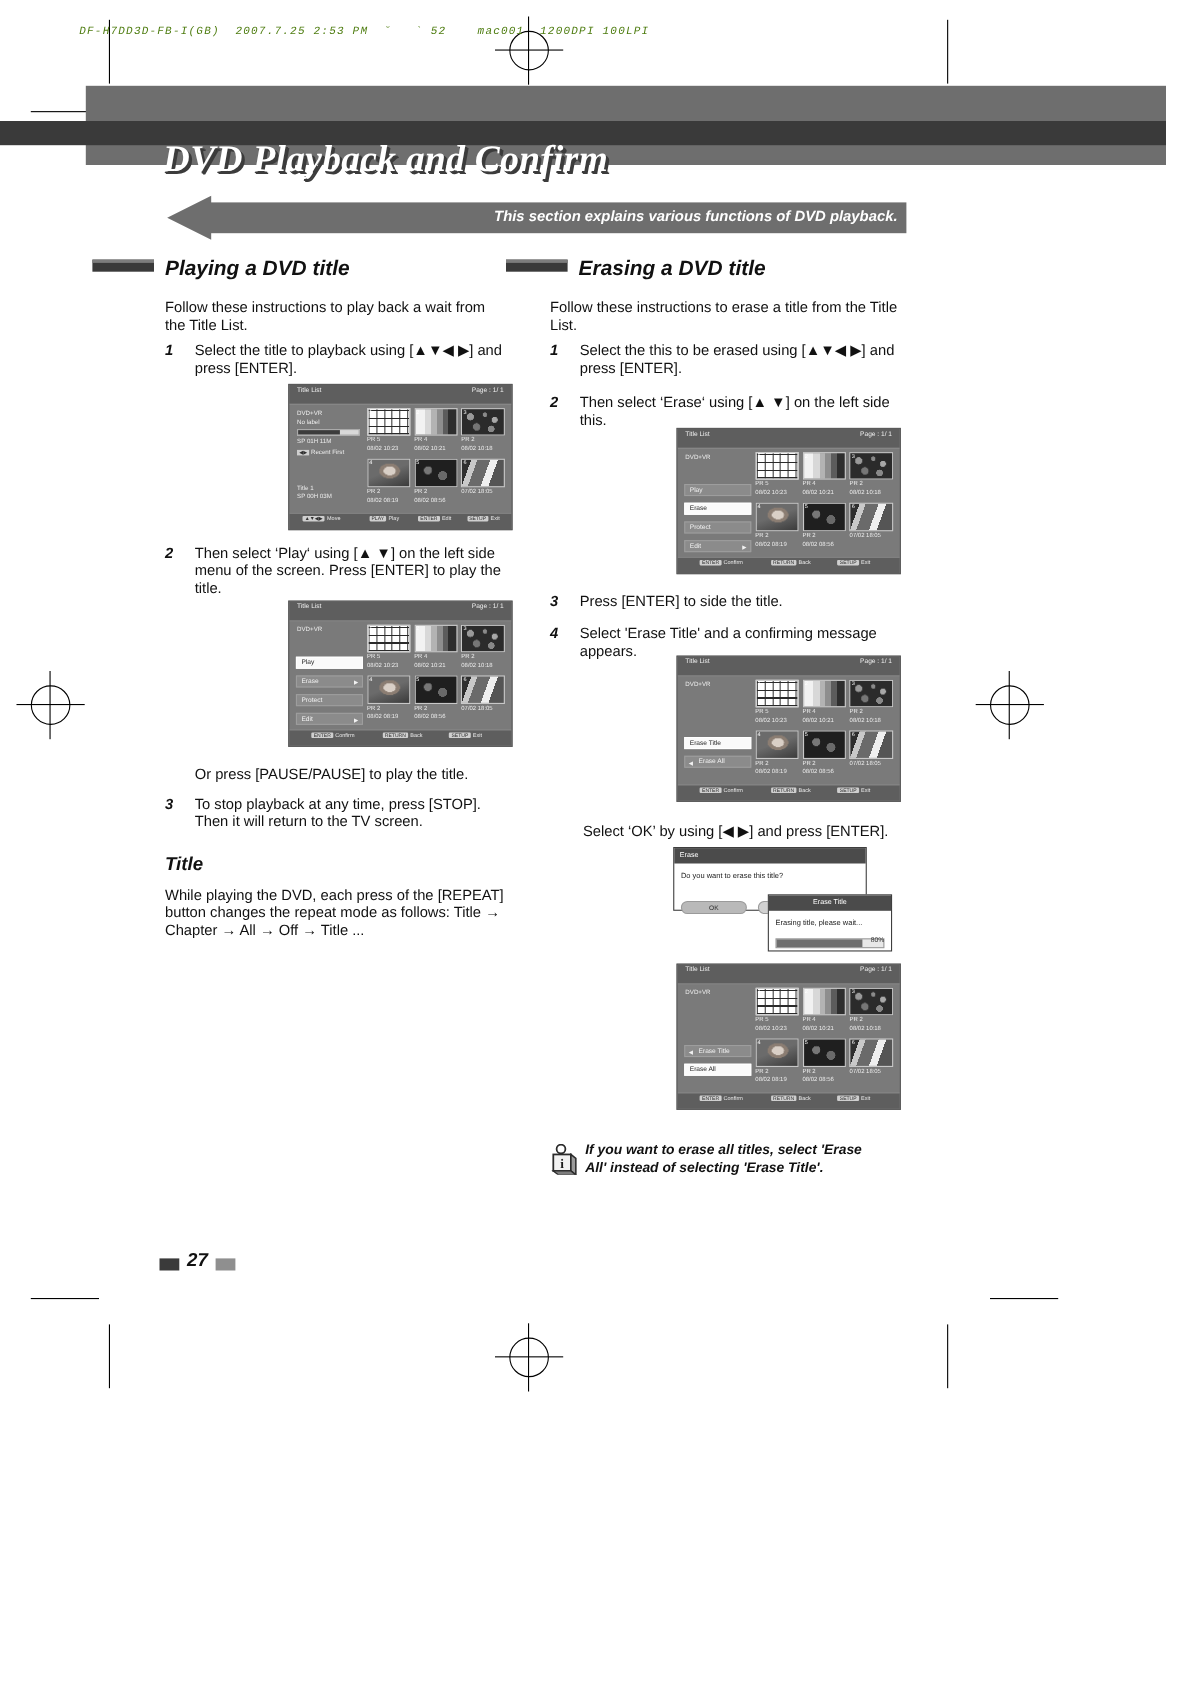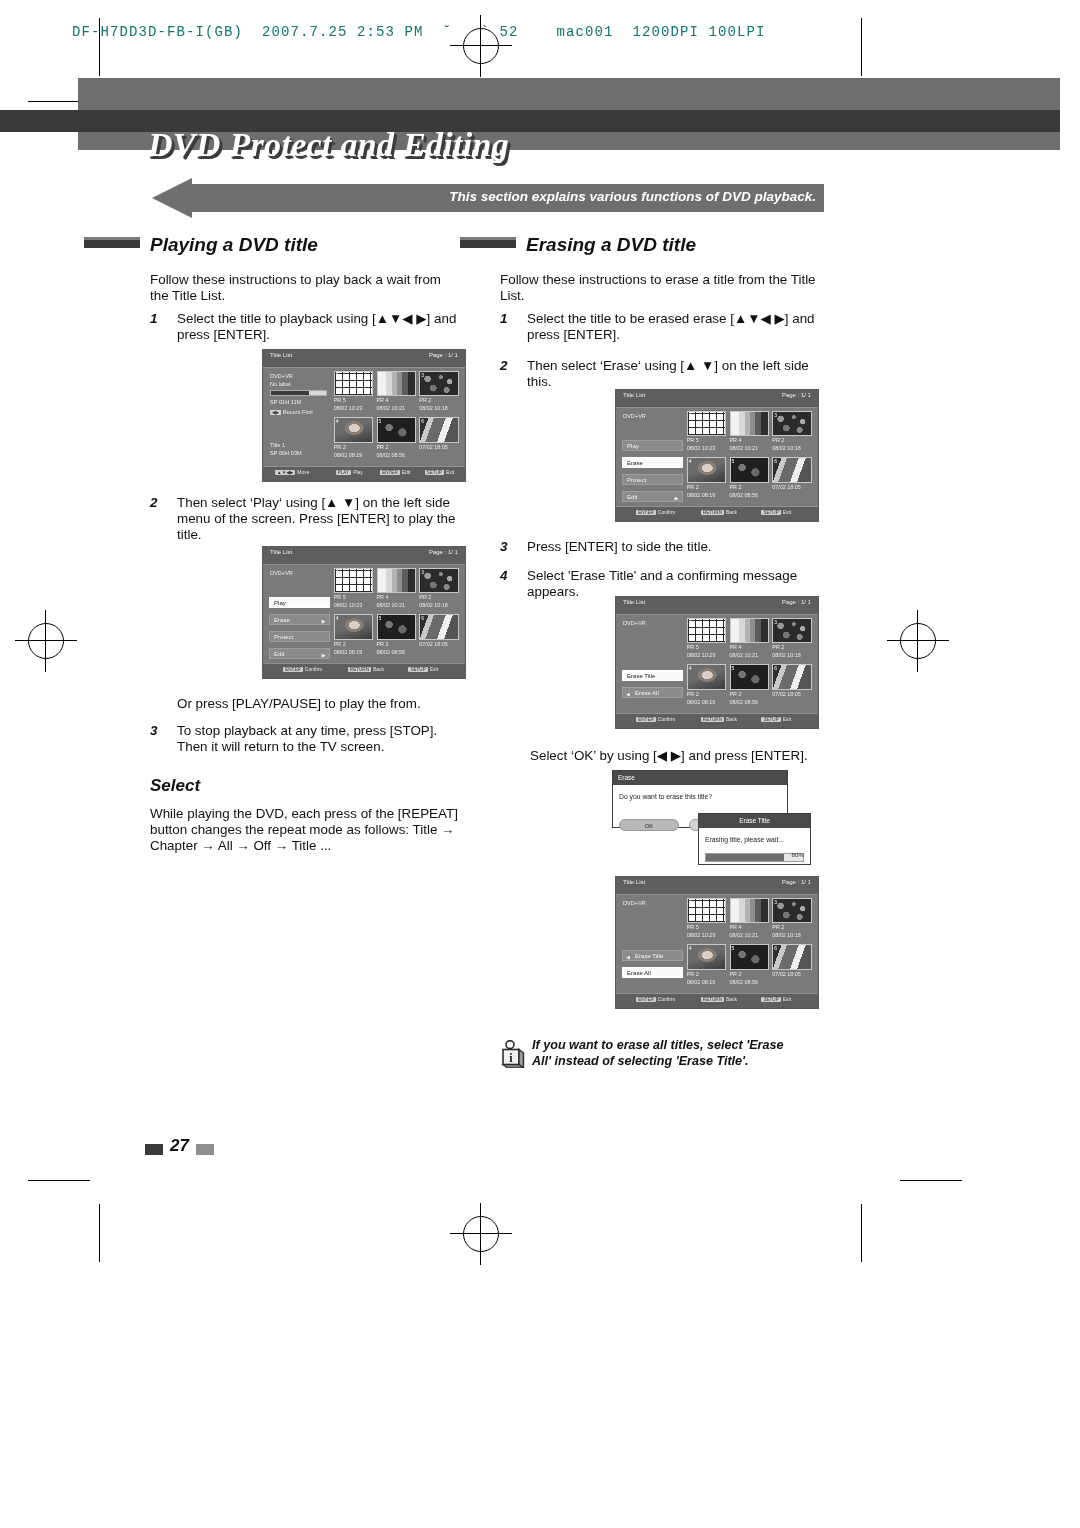--- a/index.html
+++ b/index.html
@@ -6,21 +6,21 @@
   body{width:1080px;height:1528px;position:relative;font-family:"Liberation Sans",sans-serif;color:#000;overflow:hidden;}
 
   
   .cropline{position:absolute;background:#000;}
   .reg{position:absolute;width:34px;height:34px;border:1px solid #000;border-radius:50%;}
   .reg:before,.reg:after{content:"";position:absolute;background:#000;}
   .reg:before{left:-14px;top:16px;width:62px;height:1px;}
   .reg:after{top:-14px;left:16px;height:62px;width:1px;}
 
   
-  .printhead{position:absolute;left:72px;top:24px;font-family:"Liberation Mono",monospace;font-size:14px;letter-spacing:1.1px;color:#0f766e;white-space:pre;}
+  .printhead{position:absolute;left:72px;top:24px;font-family:"Liberation Mono",monospace;font-size:10px;letter-spacing:1.1px;color:#4d7c0f;white-space:pre;font-style:italic;}
 
   
   .titleband{position:absolute;left:78px;top:78px;width:982px;height:72px;background:#6e6e6e;}
   .titlebar-dark{position:absolute;left:0px;top:110px;width:1060px;height:22px;background:#3a3a3a;}
   .chapter-title{position:absolute;left:148px;top:126px;font-size:34px;font-style:italic;font-weight:bold;color:#fff;letter-spacing:.3px;
         text-shadow:2px 2px 0 #3c3c3c, 3px 3px 0 #3c3c3c;font-family:"Liberation Serif",serif;}
 
   
   .arrowbanner{position:absolute;left:152px;top:184px;width:672px;height:28px;}
   .arrowbanner .shaft{position:absolute;left:38px;top:0;width:634px;height:28px;background:#6e6e6e;}
@@ -113,21 +113,21 @@
 <div class="cropline" style="left:861px;top:1204px;width:1px;height:58px;"></div>
 <div class="reg" style="left:463px;top:28px;"></div>
 <div class="reg" style="left:28px;top:623px;"></div>
 <div class="reg" style="left:900px;top:623px;"></div>
 <div class="reg" style="left:463px;top:1216px;"></div>
 
 <div class="printhead">DF-H7DD3D-FB-I(GB)  2007.7.25 2:53 PM  ˘   ` 52    mac001  1200DPI 100LPI</div>
 
 <div class="titleband"></div>
 <div class="titlebar-dark"></div>
-<div class="chapter-title">DVD Protect and Editing</div>
+<div class="chapter-title">DVD Playback and Confirm</div>
 
 <div class="arrowbanner">
   <div class="head"></div>
   <div class="shaft"></div>
   <div class="btxt">This section explains various functions of DVD playback.</div>
 </div>
 
 <div class="sechead" style="left:84px;top:234px;">
   <span class="bar"></span><span>Playing a DVD title</span>
 </div>
@@ -272,39 +272,39 @@
       <div class="cap">07/02 18:05</div>
     </div>
   </div>
   <div class="botbar">
     <div class="k" style="left:10%;"><span class="kb">ENTER</span><span>Confirm</span></div>
     <div class="k" style="left:42%;"><span class="kb">RETURN</span><span>Back</span></div>
     <div class="k" style="left:72%;"><span class="kb">SETUP</span><span>Exit</span></div>
   </div>
 </div>
 
-<div class="para" style="left:177px;top:696px;width:300px;">Or press [PLAY/PAUSE] to play the from.</div>
+<div class="para" style="left:177px;top:696px;width:300px;">Or press [PAUSE/PAUSE] to play the title.</div>
 
 <div class="step" style="left:150px;top:723px;width:312px;">
   <span class="num">3</span>
   <span class="txt">To stop playback at any time, press [STOP]. Then it will return to the TV screen.</span>
 </div>
 
-<div class="subhead" style="left:150px;top:776px;">Select</div>
+<div class="subhead" style="left:150px;top:776px;">Title</div>
 <div class="para" style="left:150px;top:806px;width:314px;">While playing the DVD, each press of the [REPEAT] button changes the repeat mode as follows: Title → Chapter → All → Off → Title ...</div>
 
 <div class="sechead" style="left:460px;top:234px;">
   <span class="bar"></span><span>Erasing a DVD title</span>
 </div>
 
 <div class="para" style="left:500px;top:272px;width:320px;">Follow these instructions to erase a title from the Title List.</div>
 
 <div class="step" style="left:500px;top:311px;width:320px;">
   <span class="num">1</span>
-  <span class="txt">Select the title to be erased erase [▲▼◀ ▶] and press [ENTER].</span>
+  <span class="txt">Select the this to be erased using [▲▼◀ ▶] and press [ENTER].</span>
 </div>
 
 <div class="step" style="left:500px;top:358px;width:320px;">
   <span class="num">2</span>
   <span class="txt">Then select ‘Erase‘ using [▲ ▼] on the left side this.</span>
 </div>
 
 <div class="tv" style="left:615px;top:389px;width:204px;height:133px;">
   <div class="topbar">
     <div class="t1">Title List</div>

